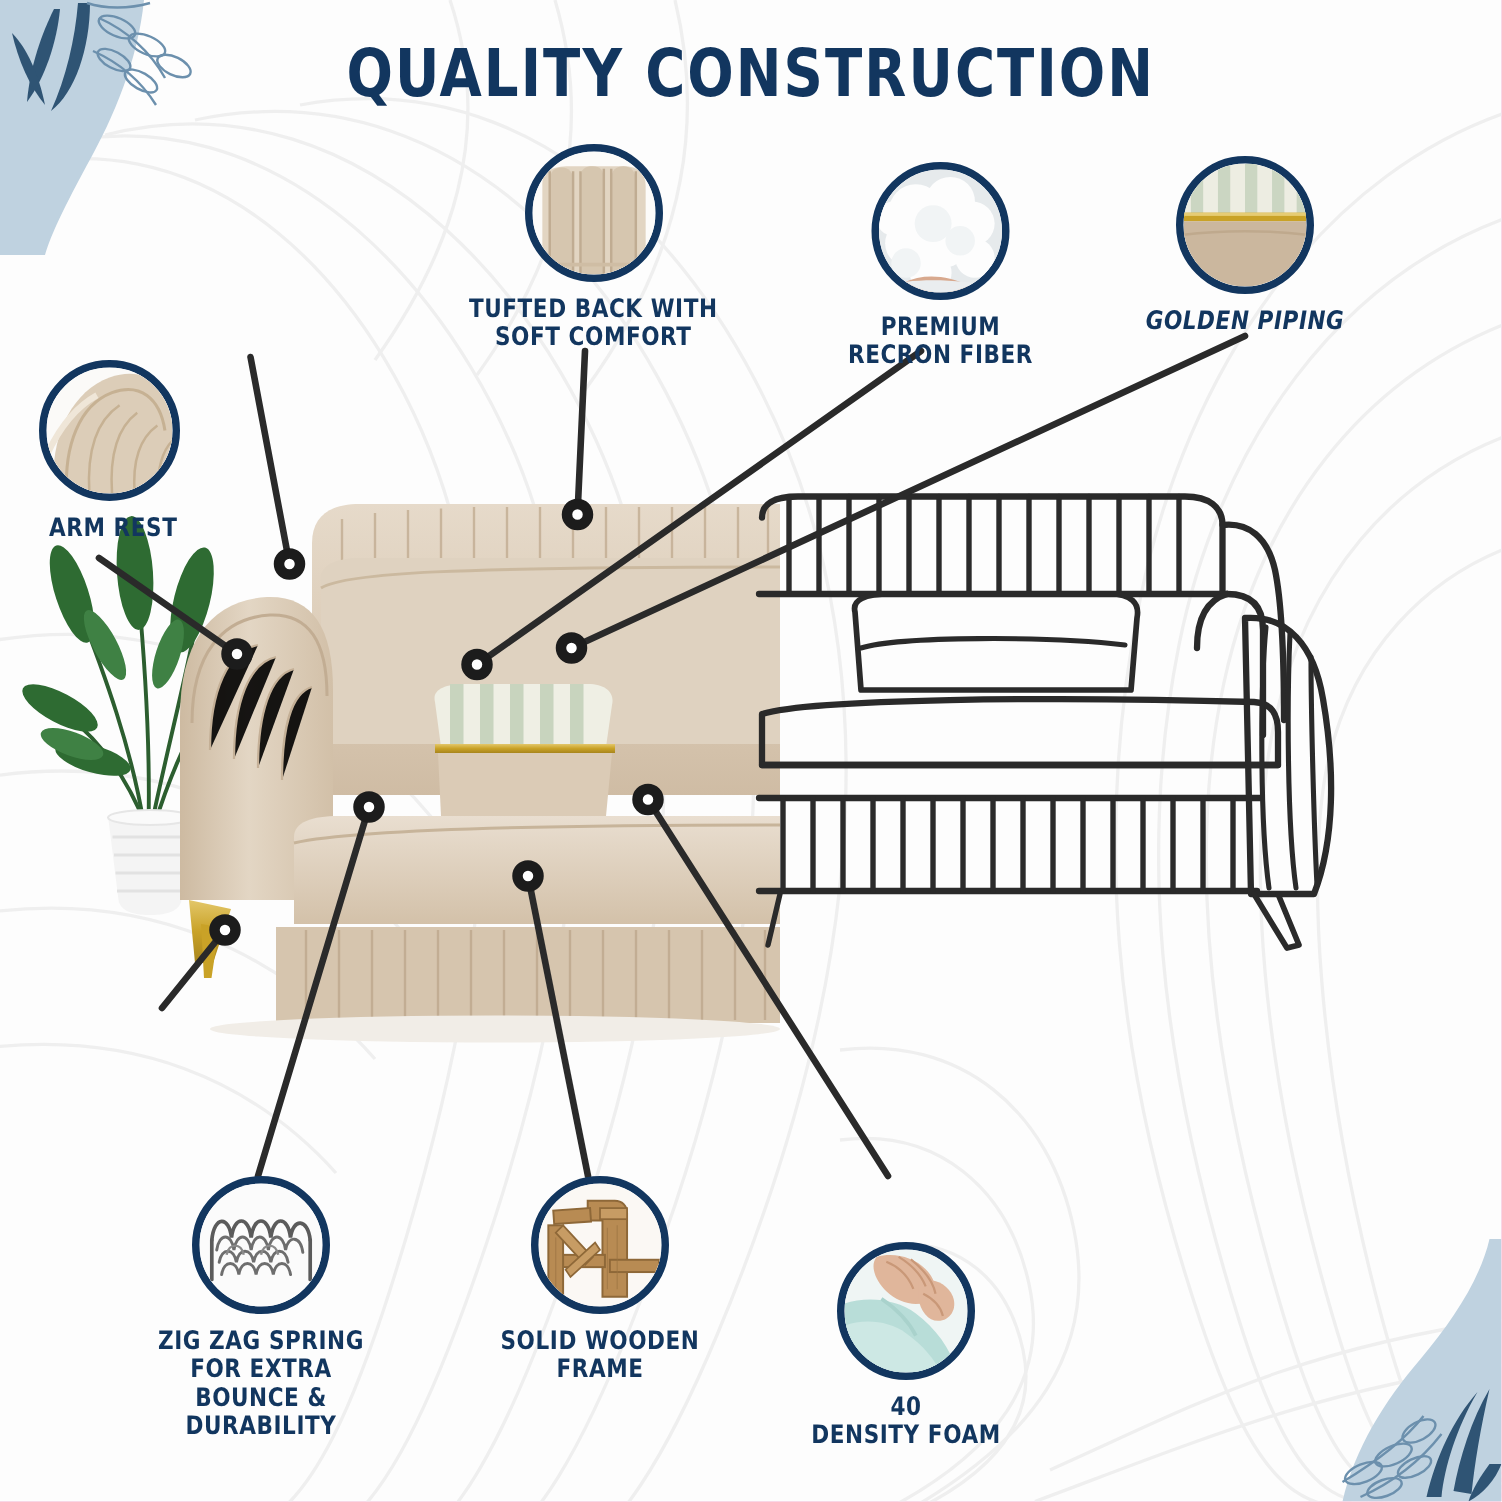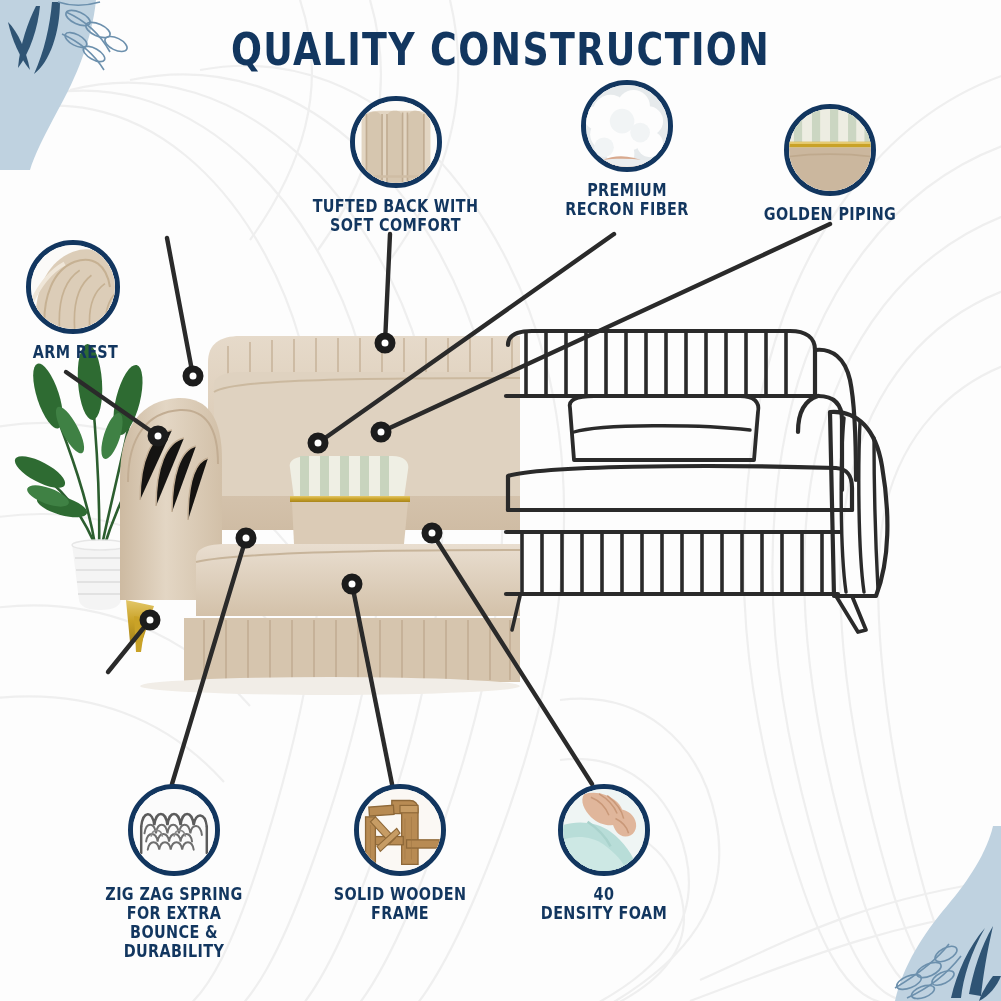--- a/index.html
+++ b/index.html
@@ -362,21 +362,21 @@
           <path d="M14 16 V100"></path>
             <path d="M84 16 V100"></path>
         </g>
         <path d="M8 92 H92" stroke="#CFBDA4" stroke-width="3" fill="none"></path>
       </svg>
     </div>
     <div class="co-label">TUFTED BACK WITH
 SOFT COMFORT</div>
   </div>
 
-  <div class="callout" style="left:538px;top:80px;width:178px;">
+  <div class="callout" style="left:538px;top:108px;width:178px;">
     <div class="bubble" style="width:92px;height:92px;margin:0 auto;">
       <svg viewBox="0 0 100 100">
         <rect width="100" height="100" fill="#E6EAEC"></rect>
         <g fill="#FDFDFD">
           <circle cx="30" cy="34" r="22"></circle>
             <circle cx="58" cy="26" r="20"></circle>
             <circle cx="76" cy="44" r="18"></circle>
           <circle cx="24" cy="60" r="19"></circle>
             <circle cx="52" cy="58" r="22"></circle>
             <circle cx="78" cy="72" r="16"></circle>
@@ -389,21 +389,21 @@
             <circle cx="22" cy="76" r="12"></circle>
         </g>
         <path d="M20 92 C 36 84, 56 86, 72 94 L72 100 H20 Z" fill="#D8A98E"></path>
         <path d="M0 96 C 24 88, 60 88, 100 96 V100 H0 Z" fill="#EAEDEF"></path>
       </svg>
     </div>
     <div class="co-label">PREMIUM
 RECRON FIBER</div>
   </div>
 
-  <div class="callout" style="left:748px;top:104px;width:164px;">
+  <div class="callout" style="left:748px;top:104px;width:164px;font-style:italic;">
     <div class="bubble" style="width:92px;height:92px;margin:0 auto;">
       <svg viewBox="0 0 100 100">
         <rect width="100" height="100" fill="#EDEDE2"></rect>
         <g fill="#CBD6C2">
           <rect x="6" y="0" width="10" height="42"></rect>
             <rect x="28" y="0" width="10" height="42"></rect>
           <rect x="50" y="0" width="10" height="42"></rect>
             <rect x="72" y="0" width="10" height="42"></rect>
           <rect x="92" y="0" width="8" height="42"></rect>
         </g>
@@ -480,21 +480,21 @@
           <path d="M56 36 V86"></path>
             <path d="M64 34 V86"></path>
             <path d="M14 44 V86"></path>
         </g>
       </svg>
     </div>
     <div class="co-label">SOLID WOODEN
 FRAME</div>
   </div>
 
-  <div class="callout" style="left:518px;top:784px;width:172px;">
+  <div class="callout" style="left:518px;top:828px;width:172px;">
     <div class="bubble" style="width:92px;height:92px;margin:0 auto;">
       <svg viewBox="0 0 100 100">
         <rect width="100" height="100" fill="#EFF5F4"></rect>
         <path d="M0 44 C 18 38, 42 40, 58 52 C 74 64, 86 80, 92 100 H0 Z" fill="#B8DDD8"></path>
         <path d="M0 62 C 16 56, 36 58, 50 68 C 64 78, 74 90, 78 100 H0 Z" fill="#CDE8E4"></path>
         <g fill="#E0B69B">
           <path d="M26 6 C 40 2, 56 6, 66 16 C 74 24, 76 34, 70 40 C 62 48, 44 44, 34 34 C 26 26, 20 14, 26 6 Z"></path>
           <path d="M60 26 C 72 22, 84 28, 88 38 C 92 48, 86 58, 76 58 C 68 58, 62 50, 60 40 Z"></path>
         </g>
         <g fill="none" stroke="#C99878" stroke-width="1.8">

